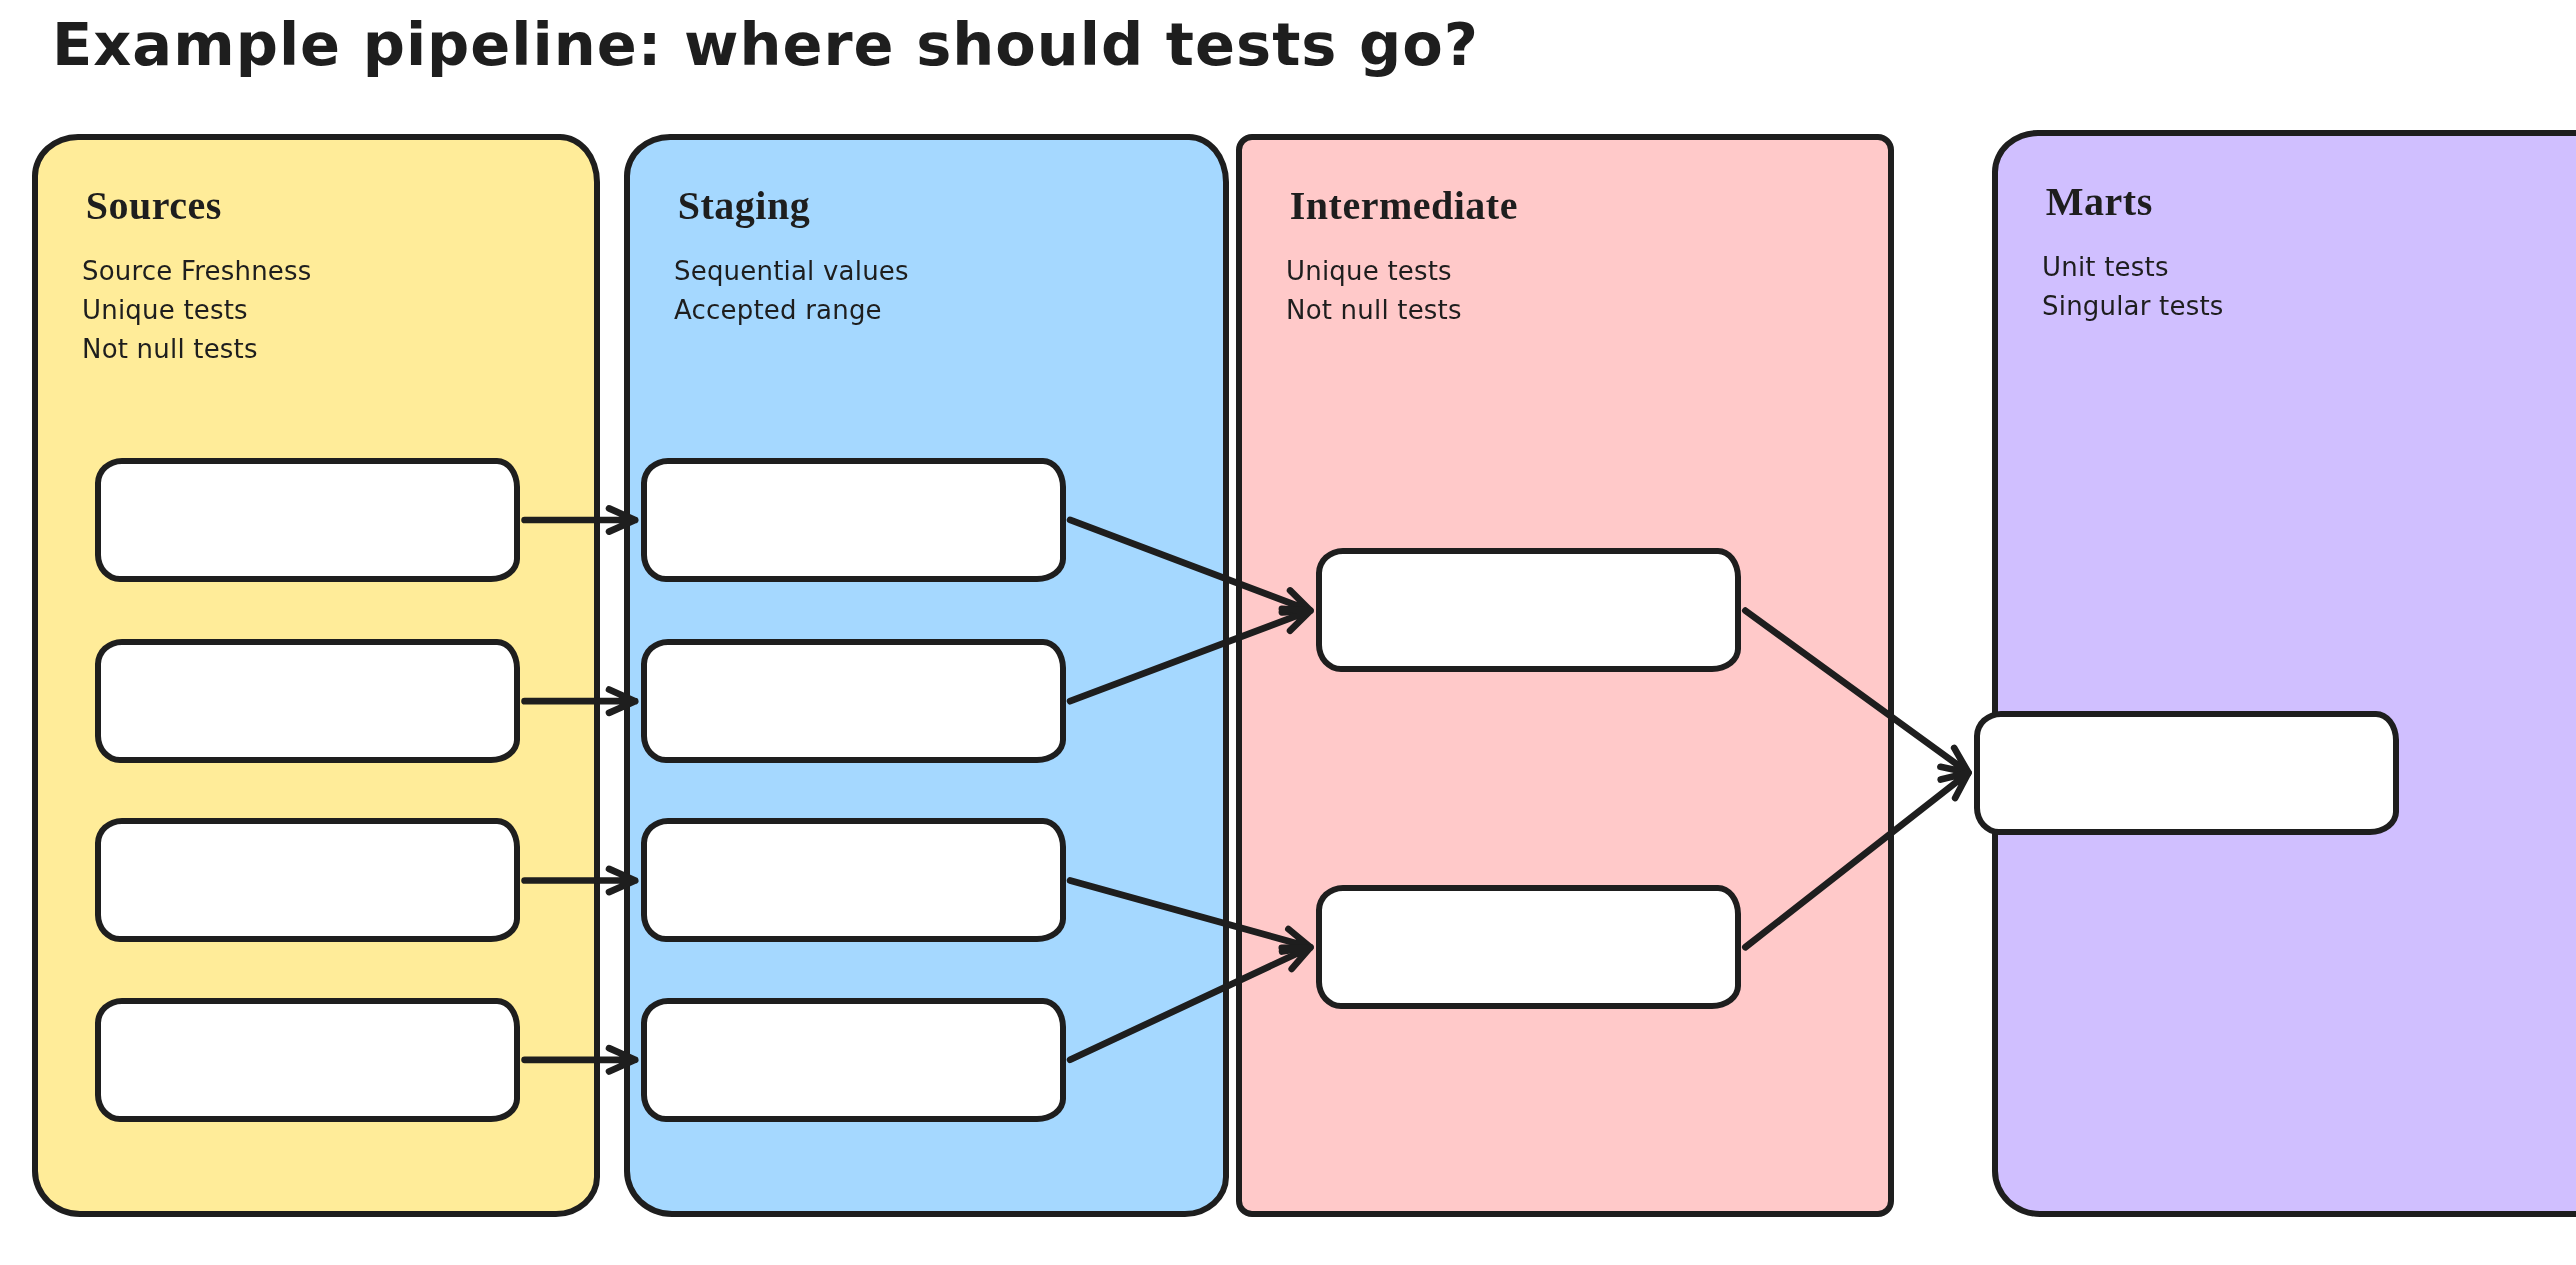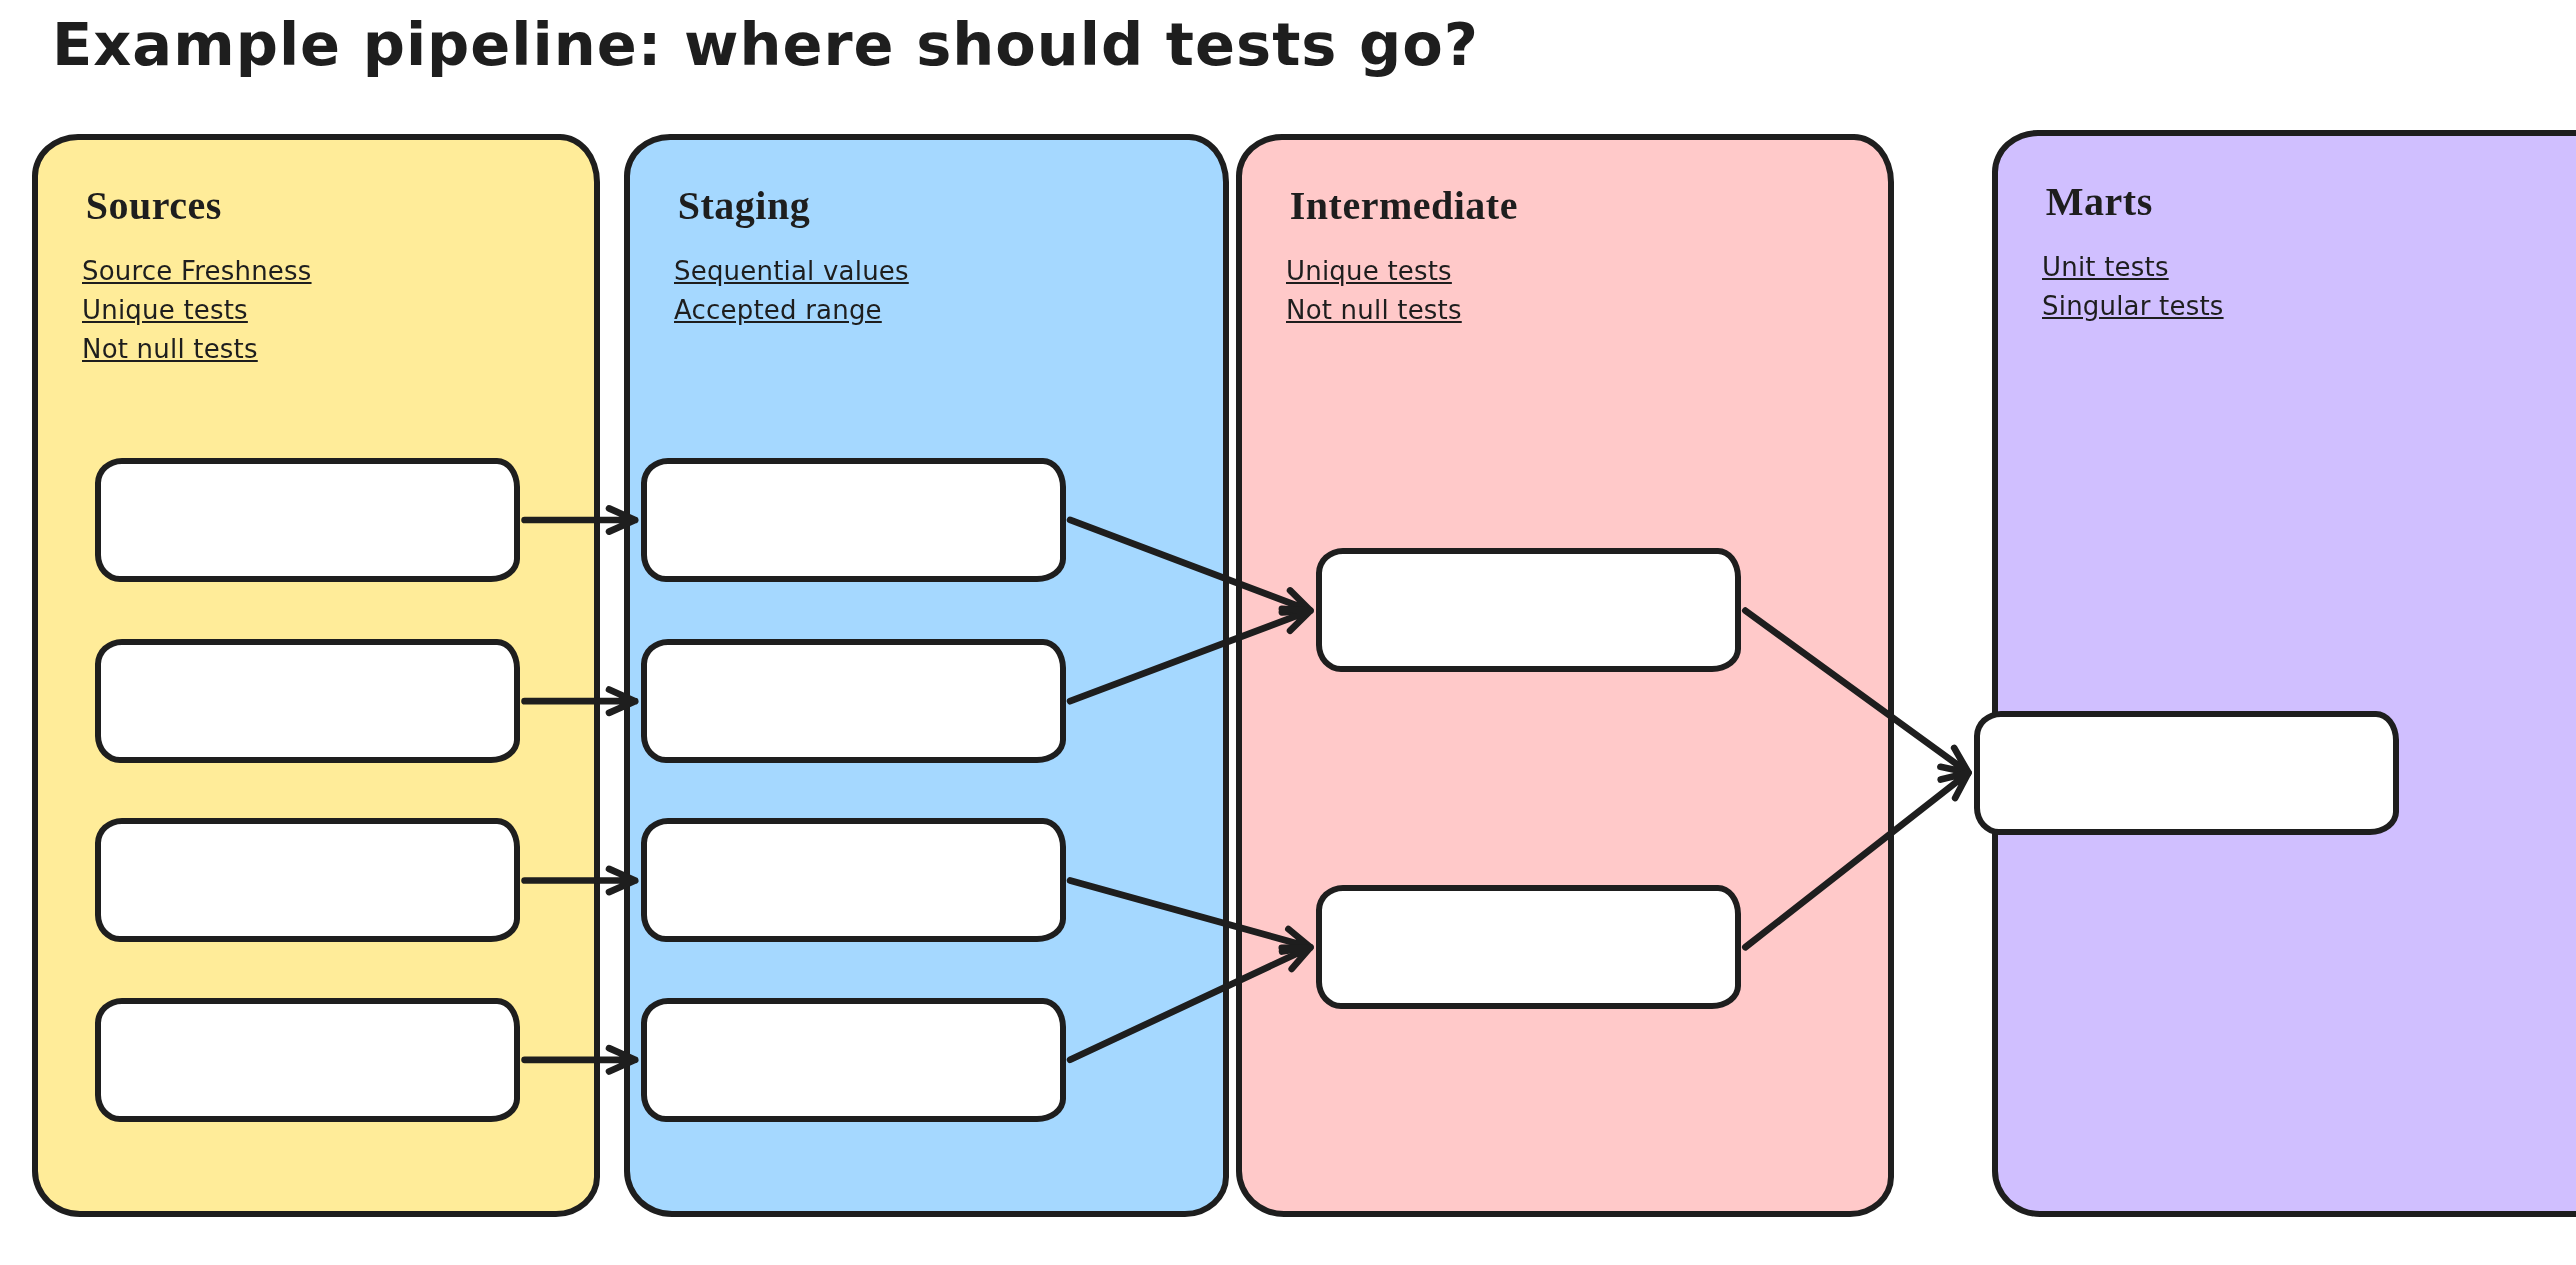--- a/index.html
+++ b/index.html
@@ -27,21 +27,21 @@
     border:6.7px solid var(--stroke);
     border-radius:46px 40px 44px 48px / 42px 48px 40px 46px;
     padding:42px 38px 0 44px;
   }
   .col-title{
     margin:0 0 0 3.8px;
     font-size:40px;font-weight:700;letter-spacing:0.5px;
     white-space:nowrap;
     font-family:Liberation Serif, serif;
   }
-  .col-notes{margin-top:23px;text-decoration:underline;}
+  .col-notes{margin-top:23px;}
   .col-note{
     font-size:26px;line-height:39px;letter-spacing:0.2px;
     white-space:nowrap;
   }
   .mbox{
     position:absolute;
     width:425px;height:124px;
     background:var(--node-fill);
     border:6.7px solid var(--stroke);
     border-radius:27px 23px 29px 25px / 25px 29px 23px 27px;
@@ -72,21 +72,21 @@
           <div class="col-note">Not null tests</div>
         </div>
       </div>
       <div class="col" style="left: 624px; top: 134px; width: 605px; height: 1083px; background: rgb(165, 216, 255);">
         <h2 class="col-title">Staging</h2>
         <div class="col-notes">
           <div class="col-note">Sequential values</div>
           <div class="col-note">Accepted range</div>
         </div>
       </div>
-      <div class="col" style="left: 1236px; top: 134px; width: 658px; height: 1083px; background: rgb(255, 201, 201);">
+      <div class="col" style="left: 1236px; top: 134px; width: 658px; height: 1083px; background: rgb(255, 201, 201); border-radius: 16px;">
         <h2 class="col-title">Intermediate</h2>
         <div class="col-notes">
           <div class="col-note">Unique tests</div>
           <div class="col-note">Not null tests</div>
         </div>
       </div>
       <div class="col" style="left: 1992px; top: 130px; width: 744px; height: 1087px; background: rgb(208, 191, 255);">
         <h2 class="col-title">Marts</h2>
         <div class="col-notes">
           <div class="col-note">Unit tests</div>

